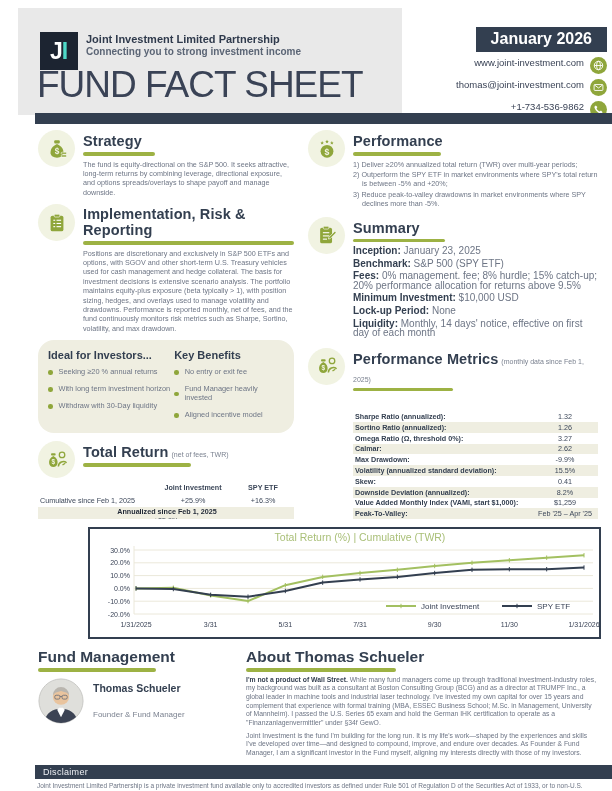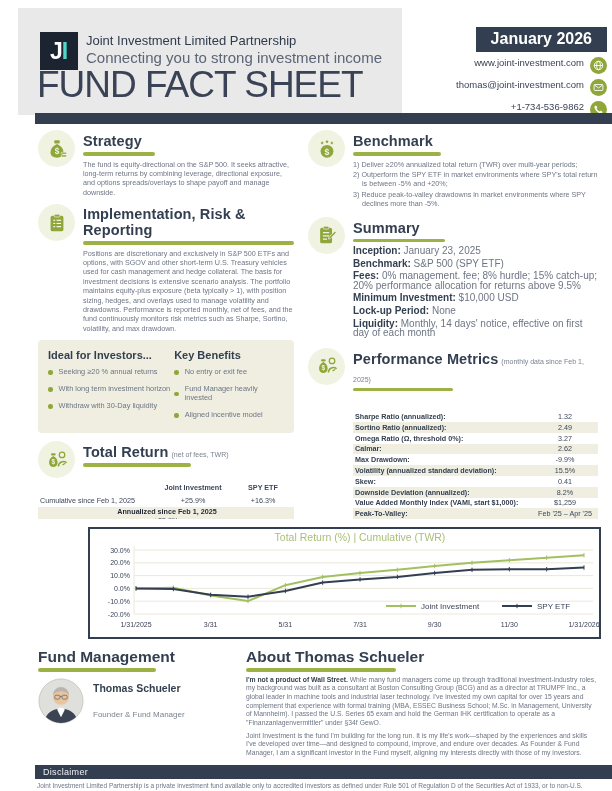--- a/index.html
+++ b/index.html
@@ -8,22 +8,22 @@
     position:relative; width:612px; height:791px; margin:0 auto; background:#fff;
     font-family:"Liberation Sans", sans-serif; color:#333f50; overflow:hidden;
   }
   
   .header { position:relative; height:125px; }
   .header-gray { position:absolute; left:18px; top:8px; width:384px; height:107px; background:#e9e9e9; }
   .logo { position:absolute; left:40px; top:32px; width:38px; height:38px; background:#1c2431;
           display:flex; align-items:center; justify-content:center; font-weight:bold; font-size:23px; }
   .logo .lj { color:#ffffff; } .logo .li { color:#4ed8c7; margin-left:-1px; }
   .company-block { position:absolute; left:86px; top:33px; }
-  .company-name { font-size:13px; font-weight:normal; color:#2f3a4c; }
-  .tagline { font-size:15px; color:#5b6575; margin-top:1px; }
+  .company-name { font-size:11px; font-weight:bold; color:#2f3a4c; }
+  .tagline { font-size:10px; color:#5b6575; margin-top:1px;font-weight:bold; }
   .page-title { position:absolute; left:37px; top:64px; font-size:37px; font-weight:normal;
                 color:#3a4356; letter-spacing:-1px; }
   .date-badge { position:absolute; right:5px; top:27px; background:#333f50; color:#fff;
                 font-size:16px; font-weight:bold; padding:3px 15px 4px; }
   .contact { position:absolute; right:5px; top:57px; }
   .contact-row { display:flex; align-items:flex-start; justify-content:flex-end; gap:6px;
                  margin-bottom:5px; font-size:9.5px; color:#3a4356; cursor:pointer; }
   .c-icon { width:17px; height:17px; border-radius:50%; background:#8fa63b; flex:none;
             display:flex; align-items:center; justify-content:center; }
   .navy-bar { position:absolute; left:35px; right:0; top:113px; height:11px; background:#333f50; }
@@ -33,21 +33,21 @@
   .col-right { flex:1; }
   .section { display:flex; gap:8px; margin-bottom:7px; }
   .icon-circle { width:37px; height:37px; border-radius:50%; background:#f1f3e2; flex:none;
                  display:flex; align-items:center; justify-content:center; }
   .sec-body { flex:1; padding-top:2px; }
   .h2 { font-size:14.5px; font-weight:bold; color:#333f50; display:inline-block; letter-spacing:0.1px; }
   .h-sub { font-size:7px; color:#7b8290; font-weight:normal; margin-left:3px; }
   .underline { height:3.5px; background:#9db244; border-radius:2px; margin:2px 0 4px; }
   .body-text { font-size:7.2px; line-height:9.4px; color:#6d7585; }
   
-  .ideal-box { background:#efeee1; border-radius:4px; padding:9px 8px 6px 10px; display:flex;
+  .ideal-box { background:#efeee1; border-radius:16px; padding:9px 8px 6px 10px; display:flex;
                margin:2px 0 8px; }
   .ib-col1 { width:53%; } .ib-col2 { width:47%; }
   .ib-head { font-size:11px; font-weight:bold; color:#333f50; margin-bottom:6px; }
   .ib-item { display:flex; gap:6px; font-size:7.4px; color:#6d7585; margin-bottom:8px; align-items:center; }
   .dot { width:4.5px; height:4.5px; border-radius:50%; background:#8fa63b; flex:none; margin-top:1.5px; }
   
   .tr-table { margin-top:3px; }
   .tr-hrow, .tr-row { display:flex; align-items:center; height:13px; font-size:7.2px; }
   .tr-hrow { font-weight:bold; color:#333f50; }
   .tr-row.alt { background:#efeee1;flex-direction:column; }
@@ -253,21 +253,21 @@
         <div class="icon-circle">
           <svg width="22" height="22" viewBox="0 0 24 24">
               <path d="M6 4.8 L6.7 3.4 L7.4 4.8 L6 4.8 M7.4 4.8 L8.5 4.9 L7.7 5.8 L7.9 7 L6.7 6.4 L5.5 7 L5.7 5.8 L4.9 4.9 L6 4.8" fill="#8fa63b"></path>
               <path d="M11.3 3.3 L12 1.9 L12.7 3.3 L13.9 3.4 L13 4.4 L13.2 5.6 L12 5 L10.8 5.6 L11 4.4 L10.1 3.4 Z" fill="#8fa63b"></path>
               <path d="M16.6 4.8 L17.3 3.4 L18 4.8 L19.1 4.9 L18.3 5.8 L18.5 7 L17.3 6.4 L16.1 7 L16.3 5.8 L15.5 4.9 Z" fill="#8fa63b"></path>
               <circle cx="12" cy="14.5" r="7" fill="#8fa63b"></circle>
               <text x="12" y="18" text-anchor="middle" font-size="9.5" fill="#f1f3e2" font-family="'Liberation Sans',sans-serif" font-weight="bold">$</text>
             </svg>
         </div>
         <div class="sec-body">
-          <span class="h2">Benchmark</span>
+          <span class="h2">Performance</span>
           <div class="underline" style="width:88px"></div>
           <div class="obj-item">1) Deliver ≥20% annualized total return (TWR) over multi-year periods;</div>
           <div class="obj-item">2) Outperform the SPY ETF in market environments where SPY's total return is between -5% and +20%;</div>
           <div class="obj-item">3) Reduce peak-to-valley drawdowns in market environments where SPY declines more than -5%.</div>
         </div>
       </div>
 
       <div class="section">
         <div class="icon-circle">
           <svg width="22" height="22" viewBox="0 0 24 24">
@@ -305,21 +305,21 @@
         <div class="sec-body">
           <span class="h2">Performance Metrics</span><span class="h-sub">(monthly data since Feb 1, 2025)</span>
           <div class="underline" style="width:100px"></div>
           <div class="m-rows">
             <div class="m-row">
                 <div class="m-label">Sharpe Ratio (annualized):</div>
                 <div class="m-val">1.32</div>
               </div>
             <div class="m-row">
                 <div class="m-label">Sortino Ratio (annualized):</div>
-                <div class="m-val">2.49</div>
+                <div class="m-val">1.26</div>
               </div>
             <div class="m-row">
                 <div class="m-label">Omega Ratio (Ω, threshold 0%):</div>
                 <div class="m-val">3.27</div>
               </div>
             <div class="m-row">
                 <div class="m-label">Calmar:</div>
                 <div class="m-val">2.62</div>
               </div>
             <div class="m-row">

